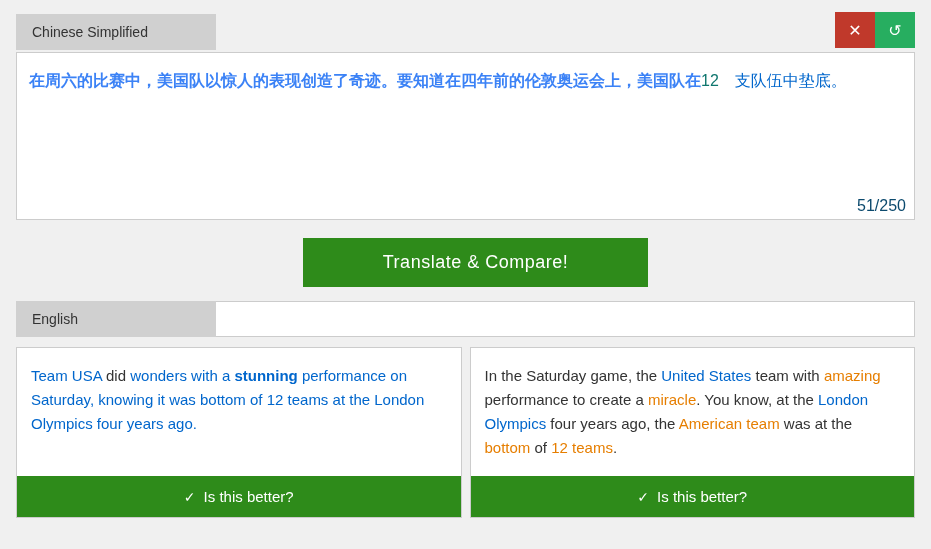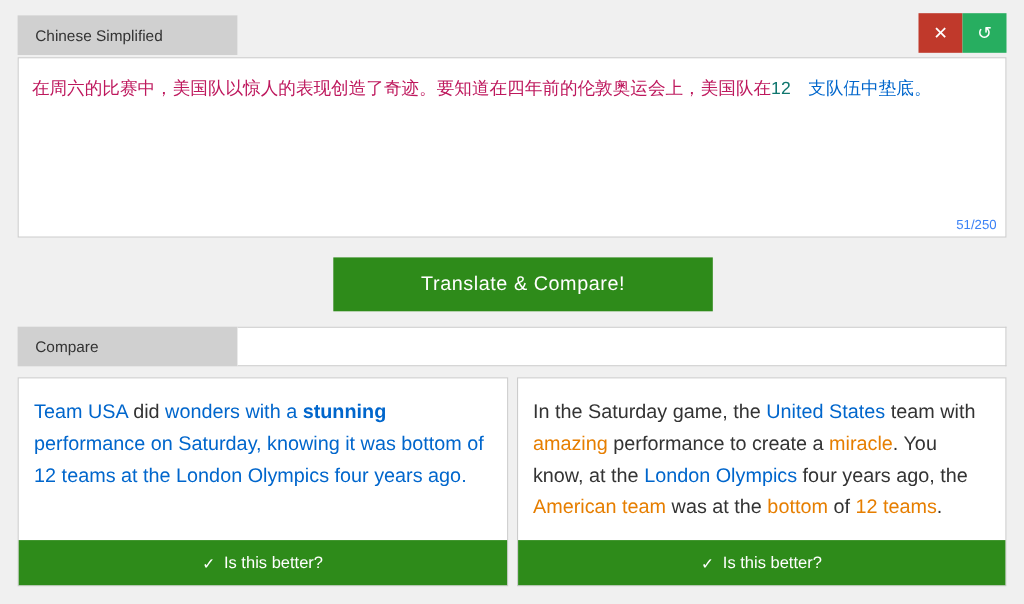--- a/index.html
+++ b/index.html
@@ -88,22 +88,22 @@
       padding: 16px 12px;
       font-size: 16px;
       line-height: 1.5;
       min-height: 140px;
       color: #0066cc;
     }
 
     .char-count {
       text-align: right;
       padding: 4px 8px;
-      font-size: 12px;
-      color: #3b82f6;
+      font-size: 16px;
+      color: #0c4a6e;
     }
 
     
     .translate-section {
       display: flex;
       justify-content: center;
       padding: 10px 0 12px 0;
       background: #f0f0f0;
     }
 
@@ -134,21 +134,21 @@
     .output-card {
       flex: 1;
       background: white;
       border: 1px solid #ccc;
       display: flex;
       flex-direction: column;
     }
 
     .card-text {
       padding: 16px 14px;
-      font-size: 18px;
+      font-size: 15px;
       line-height: 1.6;
       flex: 1;
       min-height: 120px;
     }
 
     .is-better-btn {
       background: #2e8b1a;
       color: white;
       border: none;
       padding: 12px;
@@ -180,34 +180,34 @@
         <button class="ctrl-btn ctrl-btn-close">
           <span>✕</span>
         </button>
         <button class="ctrl-btn ctrl-btn-refresh">
           <span>↺</span>
         </button>
       </div>
     </div>
     <div class="input-area">
       <div class="chinese-text">
-        <span style="color:#be185d;">在周六的比赛中，美国队以惊人的表现创造了奇迹。要知道在四年前的伦敦奥运会上，美国队在</span><span style="color:#0f766e;">12</span><span style="color:#0066cc;margin-left:16px;">支队伍中垫底。</span>
+        <span style="color:#3b82f6;font-weight:bold;">在周六的比赛中，美国队以惊人的表现创造了奇迹。要知道在四年前的伦敦奥运会上，美国队在</span><span style="color:#0f766e;">12</span><span style="color:#0066cc;margin-left:16px;">支队伍中垫底。</span>
       </div>
       <div class="char-count">51/250</div>
     </div>
   </div>
 
   <div class="translate-section">
     <button class="translate-btn">Translate &amp; Compare!</button>
   </div>
 
   <div class="bottom-section">
     <div class="lang-label-bar">
       <div class="lang-label">
-        <span>Compare</span>
+        <span>English</span>
       </div>
       <div class="lang-label-spacer" style="background: white; border: 1px solid #ccc; border-left: none;"></div>
     </div>
 
     <div class="output-cards">
 
       <div class="output-card">
         <div class="card-text">
           <span style="color:#0066cc;">Team USA </span><span style="color:#333;">did </span><span style="color:#0066cc;">wonders with a </span><span style="color:#0066cc;font-weight:bold;">stunning</span><span style="color:#0066cc;"> performance on Saturday, knowing it was bottom of 12 teams at the London Olympics four years ago.</span>
         </div>

